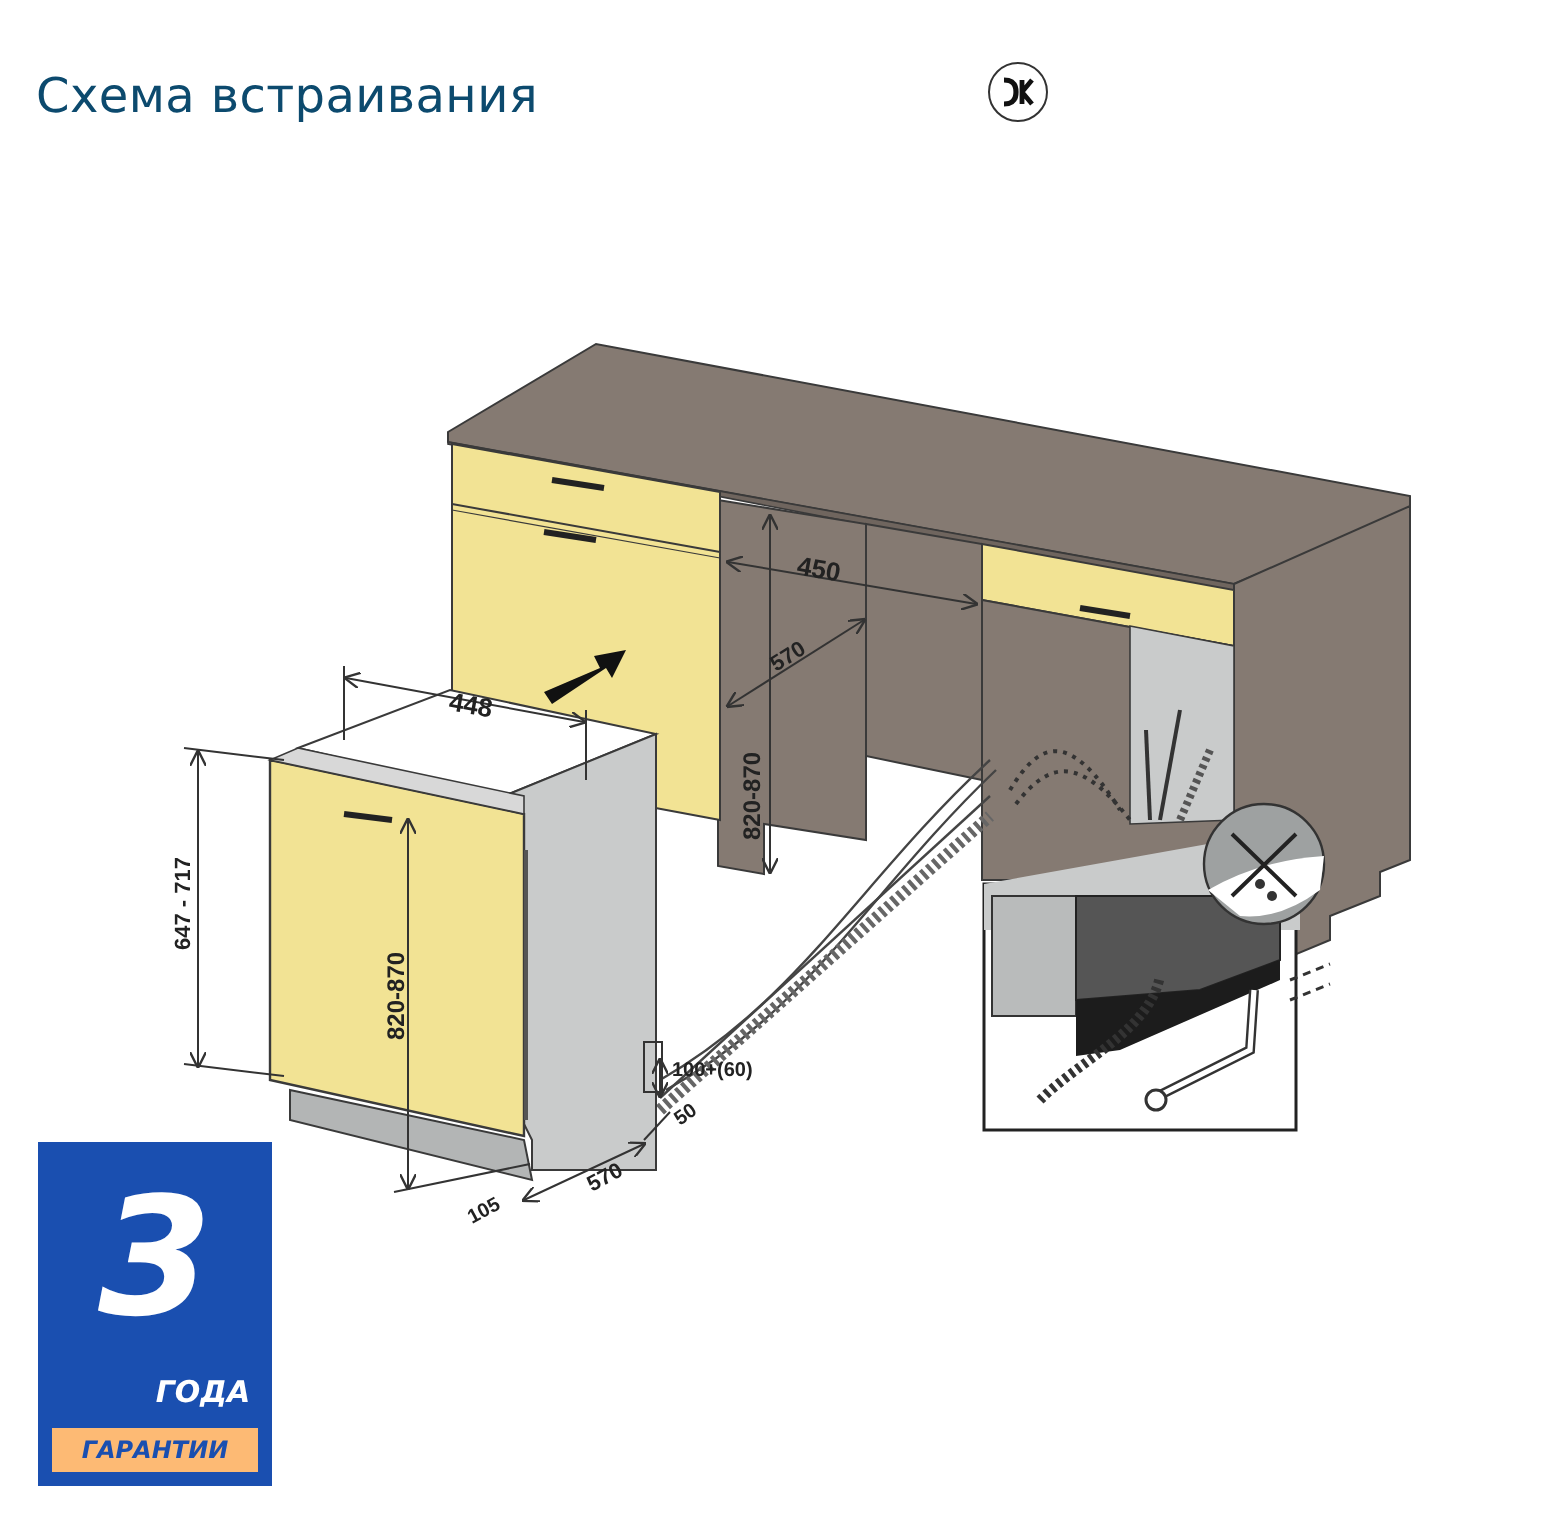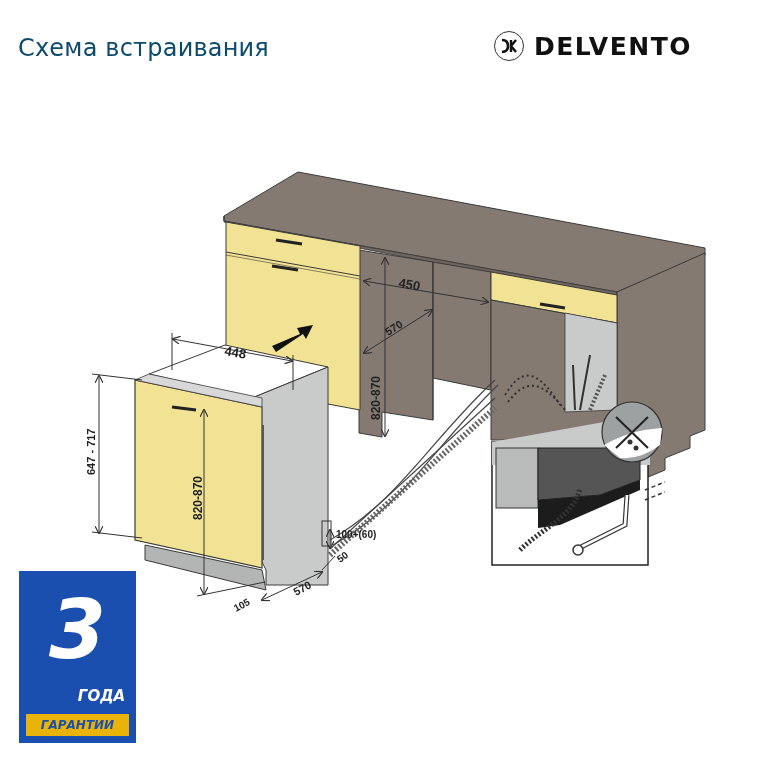--- a/index.html
+++ b/index.html
@@ -6,38 +6,37 @@
   body { width: 776px; height: 762px; position: relative; overflow: hidden; font-family: "DejaVu Sans", sans-serif; }
   .title { position: absolute; left: 18px; top: 33px; font-family: "DejaVu Sans", sans-serif; font-size: 24px; line-height: 30px; color: #0c4a6e; letter-spacing: 0.2px; }
   .title div { white-space: nowrap; }
   .logo { position: absolute; left: 494px; top: 31px; display: flex; align-items: center; }
   .logo-mark { width: 30px; height: 30px; border: 1.5px solid #333; border-radius: 50%; display: flex; align-items: center; justify-content: center; box-sizing: border-box; }
   .logo-text { margin-left: 10px; font-family: "DejaVu Sans", sans-serif; font-weight: bold; font-size: 25px; letter-spacing: 1.5px; color: #111; }
   .diagram { position: absolute; left: 0; top: 0; }
   .warranty { position: absolute; left: 19px; top: 571px; width: 117px; height: 172px; background: #1a4fb0; color: #fff; }
   .w-num { position: absolute; left: 0; right: 0; top: 14px; text-align: center; font-family: "DejaVu Sans", sans-serif; font-weight: bold; font-style: italic; font-size: 82px; line-height: 90px; }
   .w-years { position: absolute; left: 0; right: 0; top: 116px; text-align: center; font-family: "DejaVu Sans", sans-serif; font-weight: bold; font-style: italic; font-size: 15px; padding-left: 48px; }
-  .w-guar { position: absolute; left: 7px; right: 7px; top: 143px; height: 22px; background: #eab308; color: #1a4fb0; text-align: center; font-family: "DejaVu Sans", sans-serif; font-weight: bold; font-style: italic; font-size: 12px; line-height: 22px; }
+  .w-guar { position: absolute; left: 7px; right: 7px; top: 143px; height: 22px; background: #fdba74; color: #1a4fb0; text-align: center; font-family: "DejaVu Sans", sans-serif; font-weight: bold; font-style: italic; font-size: 12px; line-height: 22px; }
   .dim { font-family: "Liberation Sans", sans-serif; font-weight: bold; fill: #222; }
 </style>
 </head>
 <body>
 
 <div class="title">
   <div>Схема встраивания</div>
 </div>
 
 <div class="logo">
   <div class="logo-mark">
     <svg width="18" height="16" viewBox="0 0 18 16">
       <path d="M2 2 Q8 2 8 8 Q8 14 2 14" fill="none" stroke="#111" stroke-width="2.6"></path>
       <path d="M11 2 L11 14 M11 8 L16 2 M11 8 L16 14" fill="none" stroke="#111" stroke-width="2.4"></path>
     </svg>
   </div>
-  <div class="logo-text">DELVENTO</div>
 </div>
 
 <svg class="diagram" width="776" height="762" viewBox="0 0 776 762">
   <defs>
     <marker id="ah" markerWidth="8" markerHeight="8" refX="7" refY="4" orient="auto-start-reverse">
       <path d="M0 0 L8 4 L0 8" fill="none" stroke="#333" stroke-width="1.2"></path>
     </marker>
   </defs>
 
   <g>

